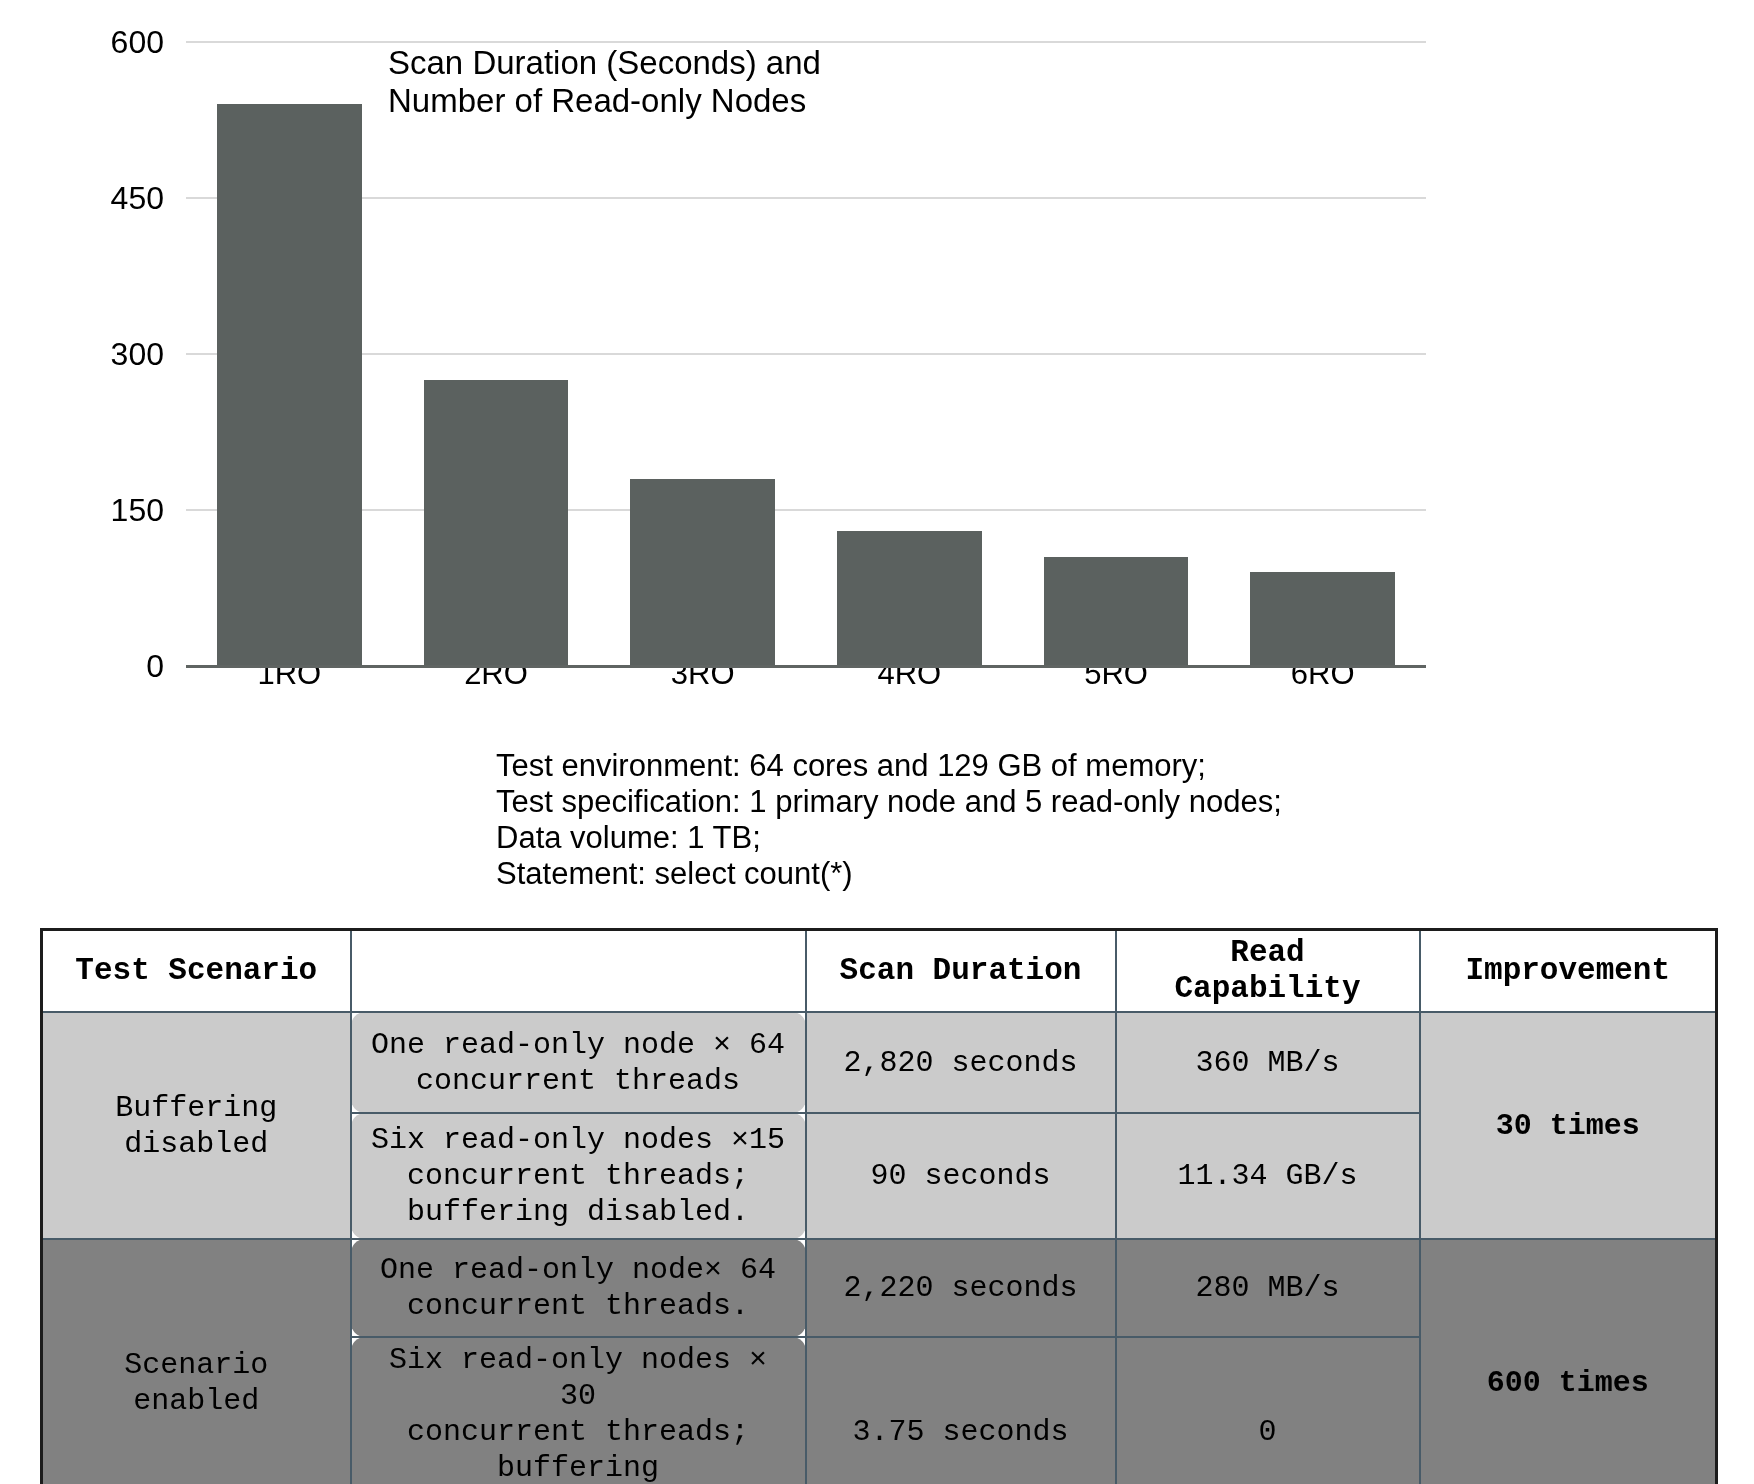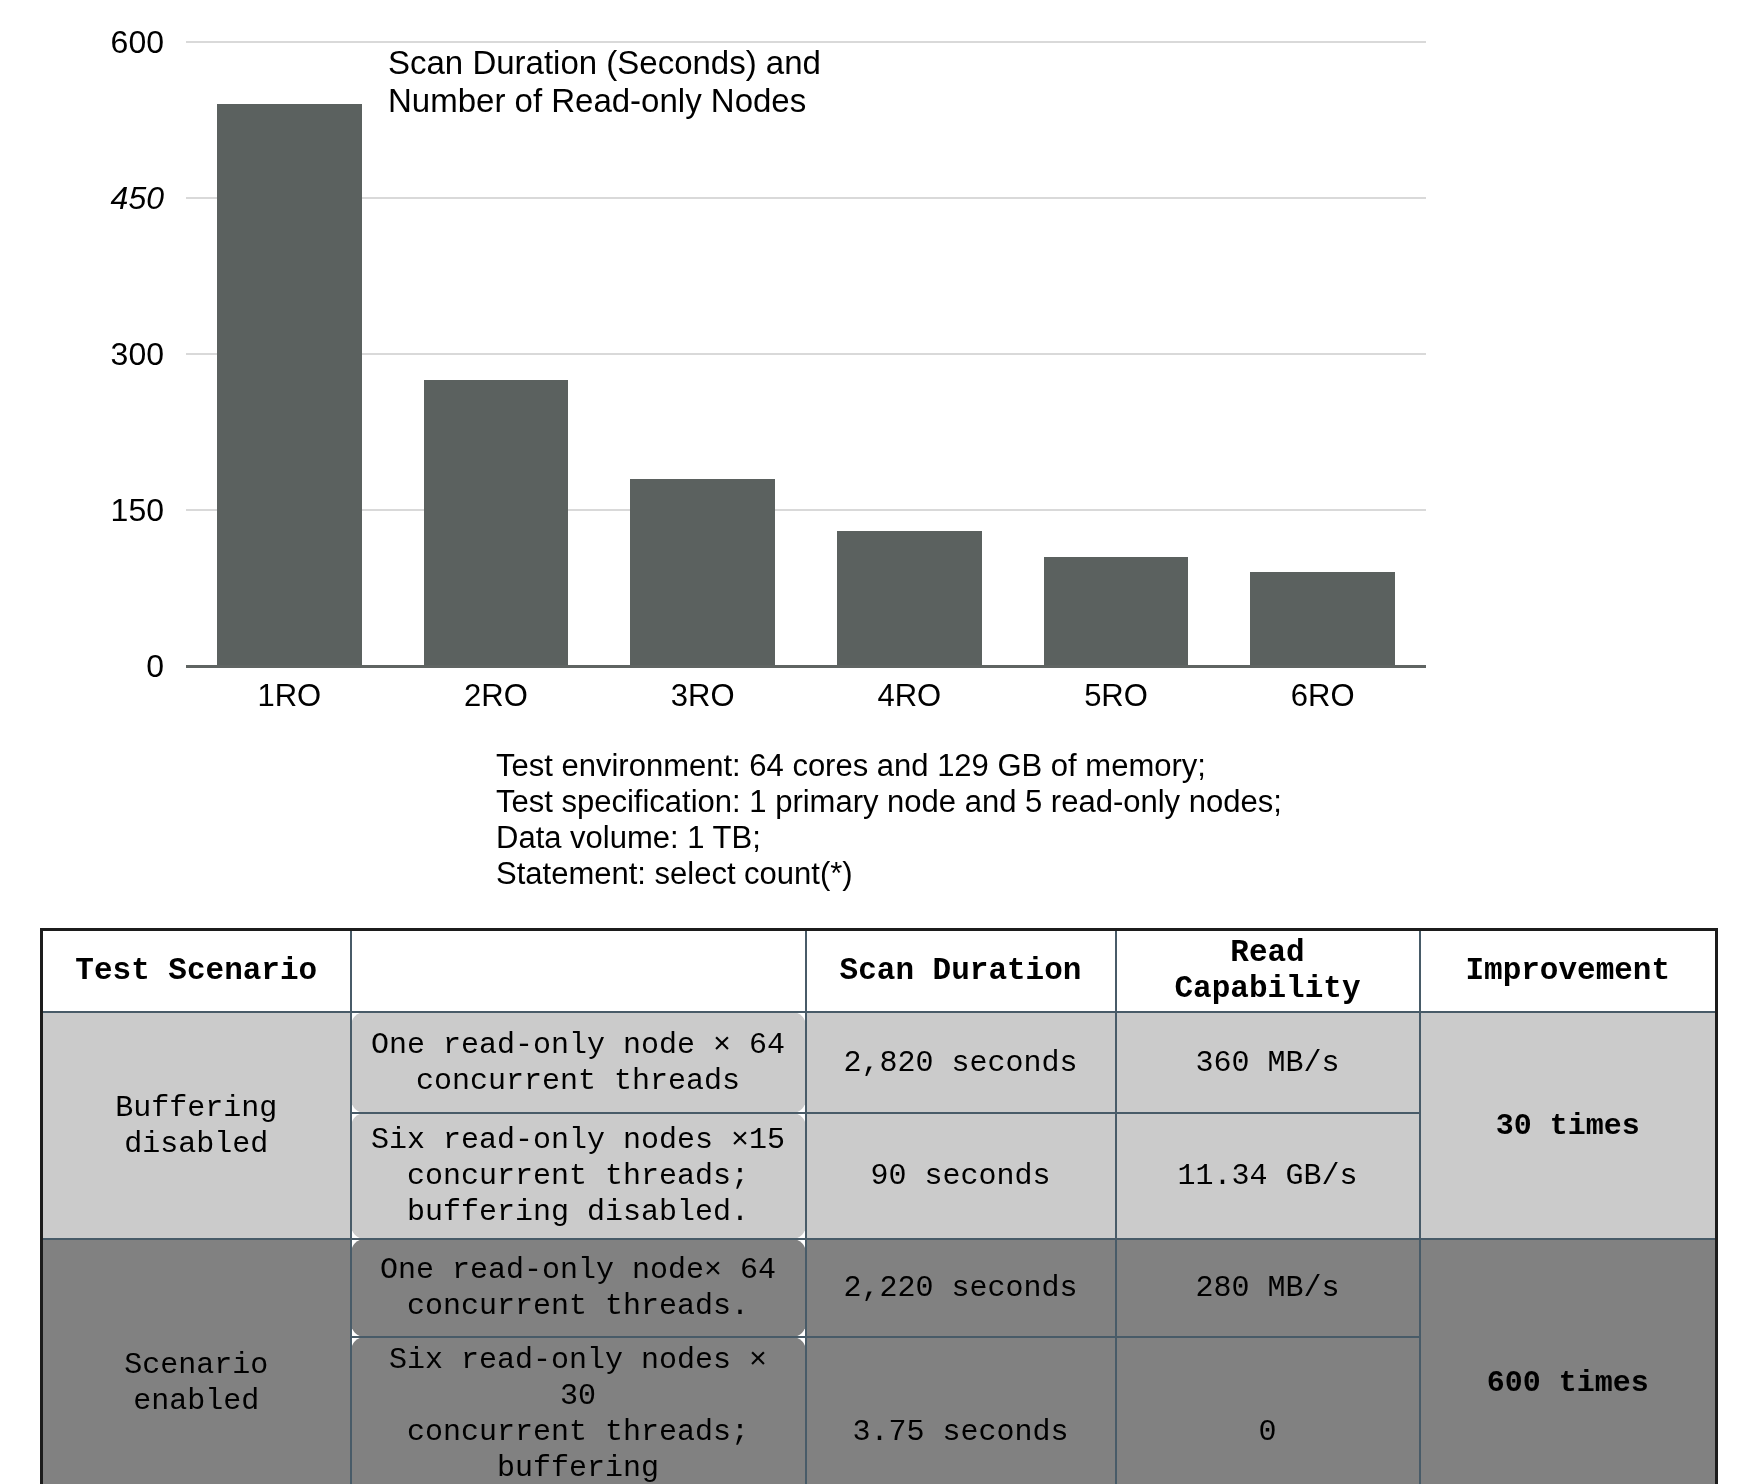--- a/index.html
+++ b/index.html
@@ -13,21 +13,21 @@
   }
 
   
   .plot{position:absolute;left:186px;top:42px;width:1240px;height:624px;}
   .gridline{position:absolute;left:0;width:100%;height:2px;background:var(--gridline,#d9d9d9);}
   .baseline{position:absolute;left:0;width:100%;height:3px;background:var(--axis-line,#5f6462);z-index:2;}
   .bars{position:absolute;left:0;top:0;width:100%;height:100%;display:flex;align-items:flex-end;z-index:1;}
   .bar-slot{flex:1 1 0;height:100%;display:flex;justify-content:center;align-items:flex-end;}
   .bar{width:70%;background:var(--bar,#5b615f);}
   .ylabel{position:absolute;left:44px;width:120px;text-align:right;font-size:32px;line-height:34px;}
-  .xlabels{position:absolute;left:186px;top:679px;width:1240px;display:flex;justify-content:center;}
+  .xlabels{position:absolute;left:186px;top:657px;width:1240px;display:flex;}
   .xlabel{flex:1 1 0;text-align:center;font-size:31px;line-height:34px;}
   .chart-title{
     position:absolute;left:388px;top:44px;
     font-size:33px;line-height:38px;white-space:pre-line;z-index:3;
   }
   .caption{
     position:absolute;left:496px;top:748px;
     font-size:31px;line-height:36px;white-space:pre-line;
   }
 
@@ -64,21 +64,21 @@
 
 <div class="page" id="page" style="--page-bg: #ffffff; --text: #000000; --bar: #5b615f; --gridline: #d9d9d9; --axis-line: #5f6462; --table-header-bg: #ffffff; --table-light-row: #cbcbcb; --table-dark-row: #818181; --table-inner-border: #485b68; --table-outer-border: #1c1c1c;">
 
   <div class="chart">
     <div class="chart-title">Scan Duration (Seconds) and
 Number of Read-only Nodes</div>
     <div id="ylabels">
         <div class="ylabel" style="top: 649px;">0</div>
         <div class="ylabel" style="top: 493px;">150</div>
         <div class="ylabel" style="top: 337px;">300</div>
-        <div class="ylabel" style="top: 181px; font-style: italic;">450</div>
+        <div class="ylabel" style="top: 181px;">450</div>
         <div class="ylabel" style="top: 25px;">600</div>
       </div>
     <div class="plot" id="plot">
         <div class="gridline" style="top: -1px;"></div>
         <div class="gridline" style="top: 155px;"></div>
         <div class="gridline" style="top: 311px;"></div>
         <div class="gridline" style="top: 467px;"></div>
         <div class="baseline" style="top: 623px;"></div>
       <div class="bars" id="bars">
           <div class="bar-slot">

